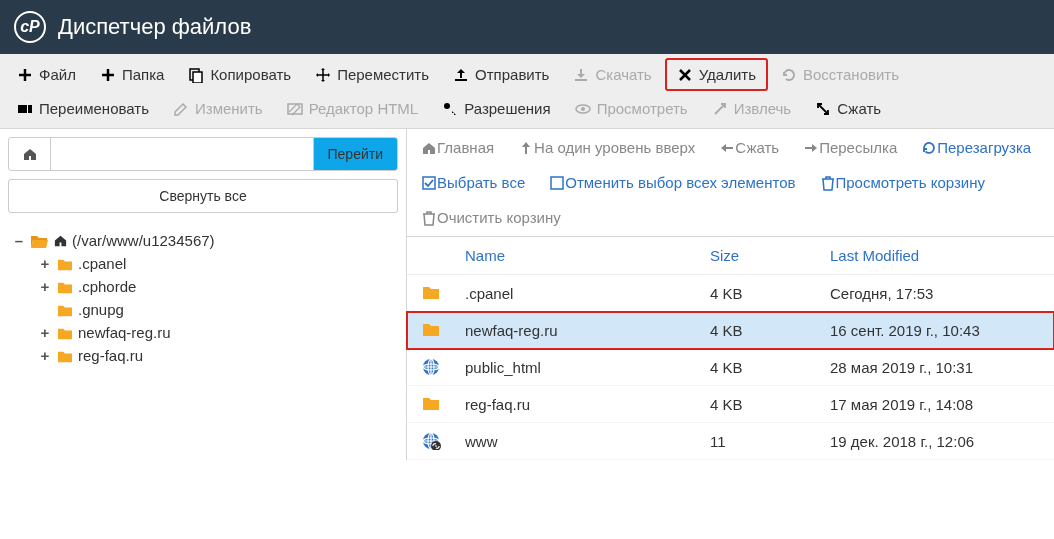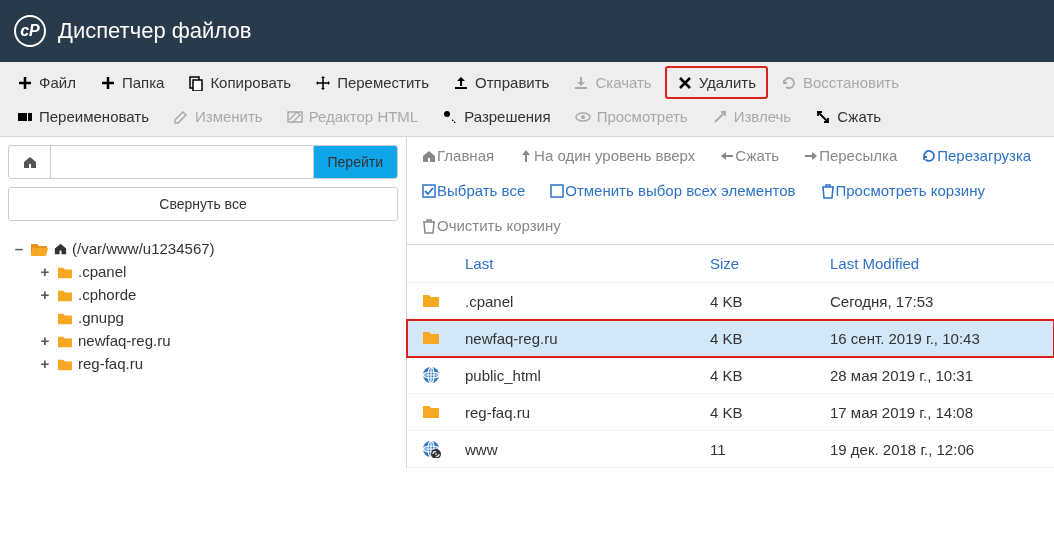--- a/index.html
+++ b/index.html
@@ -1,17 +1,17 @@
 <!DOCTYPE html>
 <html><head>
 <meta charset="utf-8">
 <style>
   * { box-sizing: border-box; margin: 0; padding: 0; }
   body { font-family: -apple-system, BlinkMacSystemFont, "Segoe UI", Arial, sans-serif; font-size: 14px; color: #333; background: #fff; width: 1054px; }
-  .header { background: #293a4a; color: #fff; display: flex; align-items: center; padding: 8px 14px; height: 62px; }
+  .header { background: #293a4a; color: #fff; display: flex; align-items: center; padding: 8px 14px; height: 54px; }
   .logo { width: 32px; height: 32px; border: 2px solid #fff; border-radius: 50%; display: flex; align-items: center; justify-content: center; font-weight: bold; font-style: italic; font-size: 16px; margin-right: 12px; }
   .title { font-size: 22px; font-weight: 400; }
   .toolbar { background: #eee; border-bottom: 1px solid #d6d6d6; padding: 4px 6px; display: flex; flex-wrap: wrap; gap: 2px; }
   .tbtn { display: inline-flex; align-items: center; gap: 6px; padding: 6px 10px; border: 1px solid transparent; border-radius: 3px; cursor: pointer; font-size: 15px; color: #333; background: transparent; }
   .tbtn.disabled { color: #aaa; cursor: default; }
   .tbtn.highlight { border: 2px solid #d9221c; }
   .tbtn .ic { width: 16px; height: 16px; display: inline-flex; align-items: center; justify-content: center; }
   .content { display: flex; }
   .sidebar { width: 406px; padding: 8px; }
   .pathbar { display: flex; border: 1px solid #ccc; border-radius: 3px; overflow: hidden; margin-bottom: 8px; }
@@ -425,21 +425,21 @@
             <svg width="16" height="16" viewBox="0 0 16 16" style="color:#888">
               <use href="#i-trash"></use>
             </svg>
           </span>
           <span>Очистить корзину</span>
         </div>
       </div>
     <div class="table">
       <div class="table-header">
         <div class="col-icon"></div>
-        <div class="col-name">Last</div>
+        <div class="col-name">Name</div>
         <div class="col-size">Size</div>
         <div class="col-mod">Last Modified</div>
       </div>
       <div id="table-body">
           <div class="table-row">
             <div class="col-icon"><span class="ic"><svg width="20" height="18" viewBox="0 0 18 18">
                   <use href="#i-folder-closed"></use>
                 </svg></span></div>
             <div class="col-name">.cpanel</div>
             <div class="col-size">4 KB</div>

